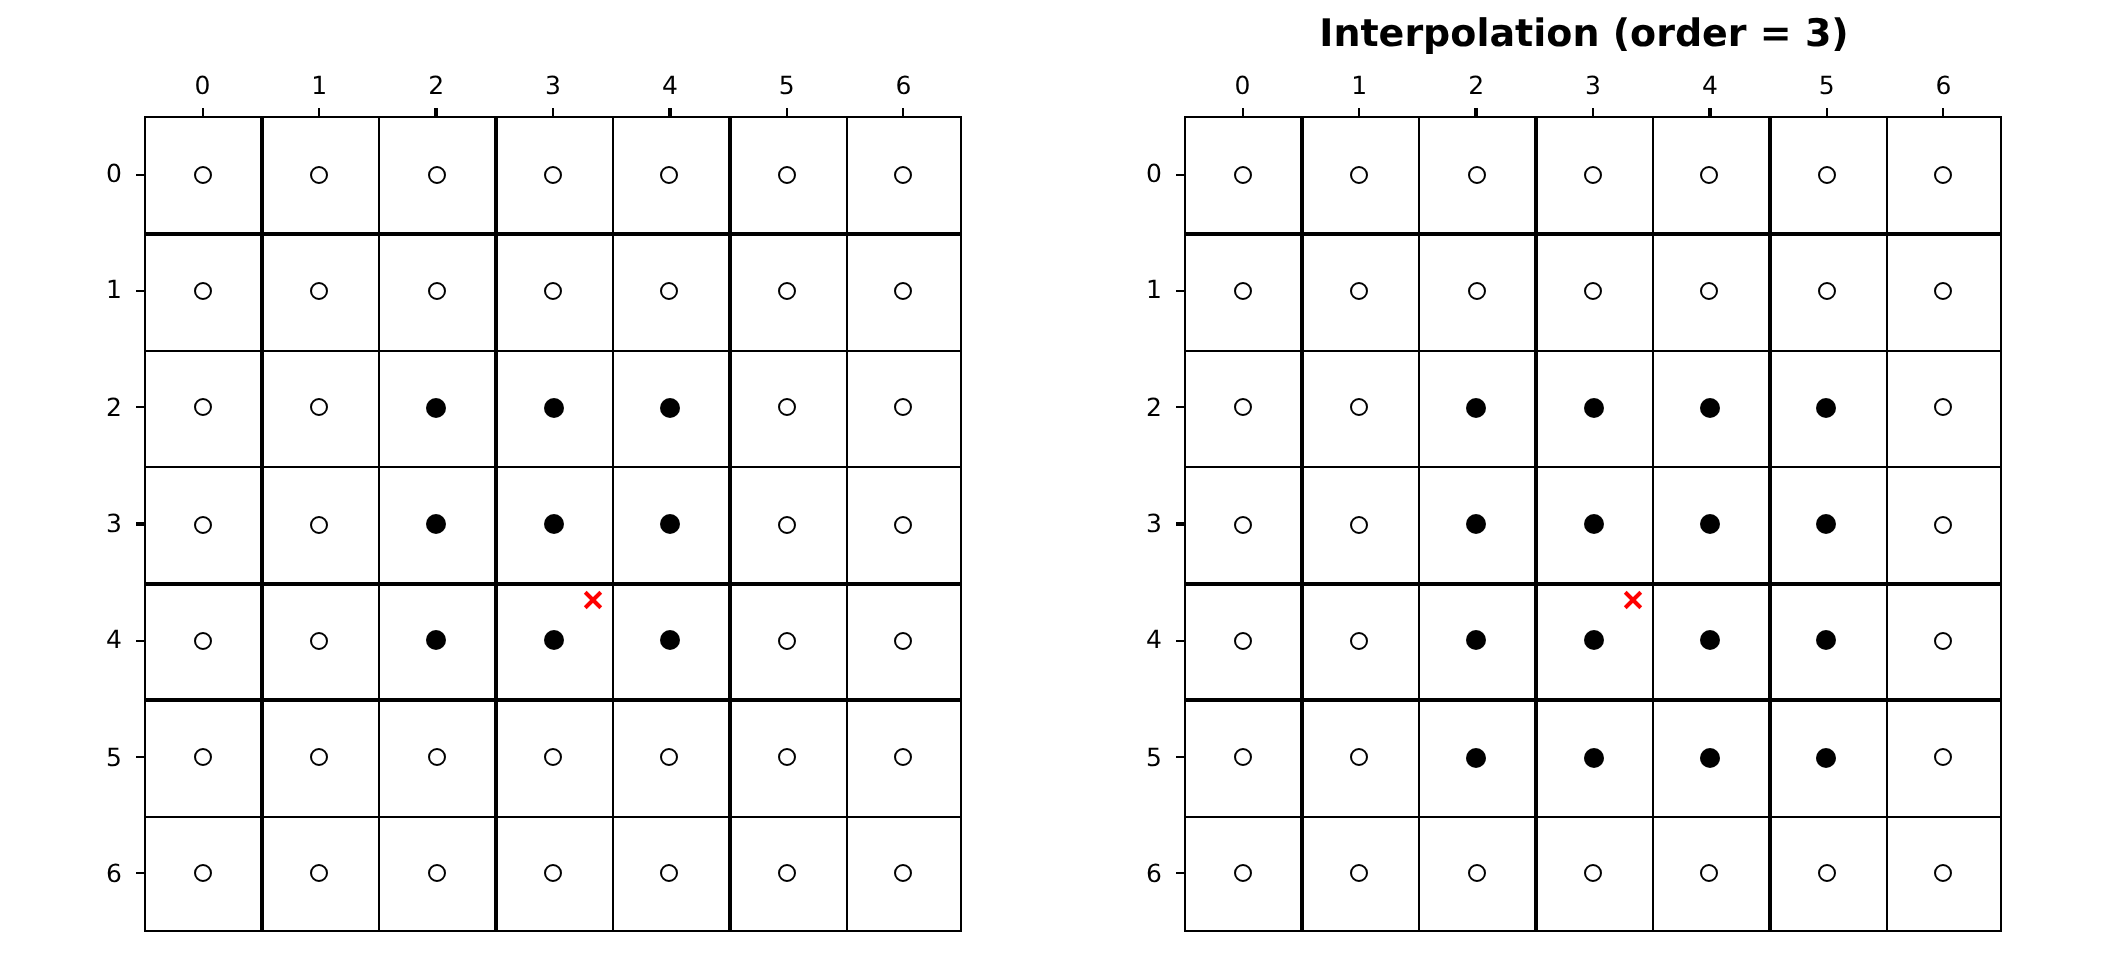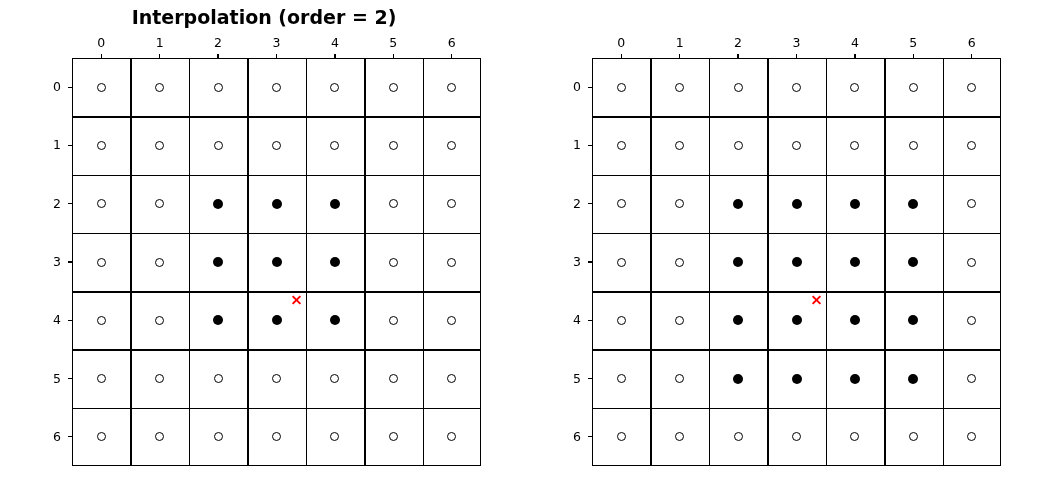--- a/index.html
+++ b/index.html
@@ -122,21 +122,20 @@
   }
   .xmark span.a { transform: rotate(45deg); }
   .xmark span.b { transform: rotate(-45deg); }
 </style>
 </head>
 <body>
 
 <div id="figure">
 
   <div class="panel" id="panel-0" style="left:0px;">
-    <div class="panel-title">Interpolation (order = 2)</div>
     <div class="grid-wrap" id="grid-0" style="left: 72px; top: 58px; width: 409px; height: 408px;">
         <div class="grid-frame" style="width: 409px; height: 408px;"></div>
         <div class="vline" style="left: 58.4286px; height: 408px;"></div>
         <div class="vline" style="left: 116.857px; height: 408px;"></div>
         <div class="vline" style="left: 175.286px; height: 408px;"></div>
         <div class="vline" style="left: 233.714px; height: 408px;"></div>
         <div class="vline" style="left: 292.143px; height: 408px;"></div>
         <div class="vline" style="left: 350.571px; height: 408px;"></div>
         <div class="hline" style="top: 58.2857px; width: 409px;"></div>
         <div class="hline" style="top: 116.571px; width: 409px;"></div>
@@ -222,20 +221,21 @@
       <div class="ylabel" style="left: 31px; top: 255px;">3</div>
       <div class="tick-h" style="left: 68px; top: 319.686px;"></div>
       <div class="ylabel" style="left: 31px; top: 313.286px;">4</div>
       <div class="tick-h" style="left: 68px; top: 377.971px;"></div>
       <div class="ylabel" style="left: 31px; top: 371.571px;">5</div>
       <div class="tick-h" style="left: 68px; top: 436.257px;"></div>
       <div class="ylabel" style="left: 31px; top: 429.857px;">6</div>
     </div>
 
   <div class="panel" id="panel-1" style="left:528px;">
+    <div class="panel-title">Interpolation (order = 3)</div>
     <div class="grid-wrap" id="grid-1" style="left: 64px; top: 58px; width: 409px; height: 408px;">
         <div class="grid-frame" style="width: 409px; height: 408px;"></div>
         <div class="vline" style="left: 58.4286px; height: 408px;"></div>
         <div class="vline" style="left: 116.857px; height: 408px;"></div>
         <div class="vline" style="left: 175.286px; height: 408px;"></div>
         <div class="vline" style="left: 233.714px; height: 408px;"></div>
         <div class="vline" style="left: 292.143px; height: 408px;"></div>
         <div class="vline" style="left: 350.571px; height: 408px;"></div>
         <div class="hline" style="top: 58.2857px; width: 409px;"></div>
         <div class="hline" style="top: 116.571px; width: 409px;"></div>

